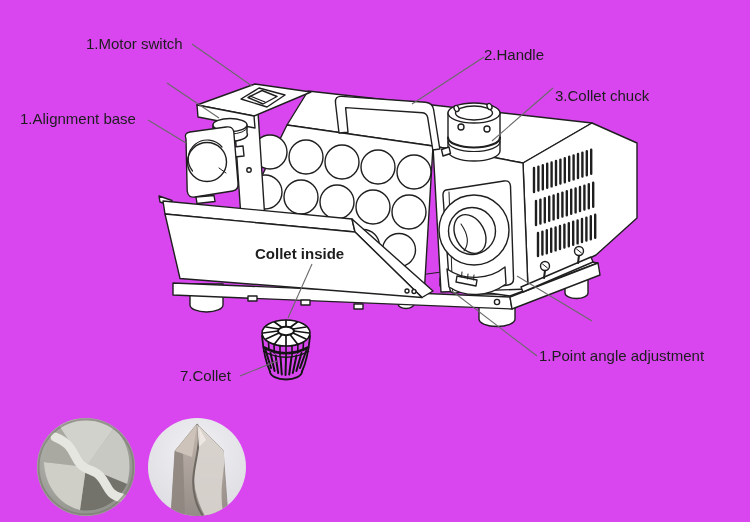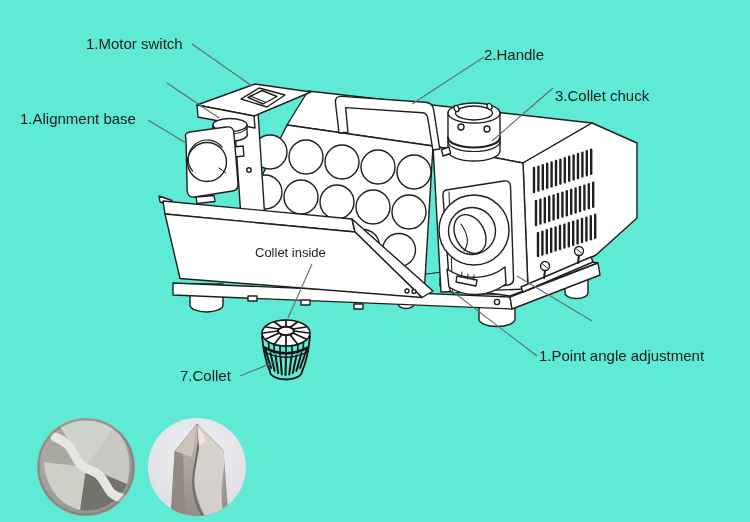--- a/index.html
+++ b/index.html
@@ -1,35 +1,36 @@
 <!DOCTYPE html>
 <html><head>
 <meta charset="utf-8">
 <style>
   html,body{margin:0;padding:0;background:#fff;}
   #stage{
     position:relative;
     width:750px;height:522px;
-    background:#5eead4;
+    background:#d946ef;
     font-family:"Liberation Sans", sans-serif;
     overflow:hidden;
   }
   #lineart{position:absolute;left:0;top:0;}
   .part-label{
     position:absolute;
     font-size:15px;
     line-height:1.1;
     color:#1d1d1d;
     white-space:nowrap;
   }
   .machine-text{
     position:absolute;
-    font-size:13px;
+    font-size:15px;
     color:#1d1d1d;
     white-space:nowrap;
+    font-weight:bold;
   }
 </style>
 </head>
 <body>
 
 <div id="stage">
 
   <svg id="lineart" width="750" height="522" viewBox="0 0 750 522">
     <defs>
       <clipPath id="clipP1">

